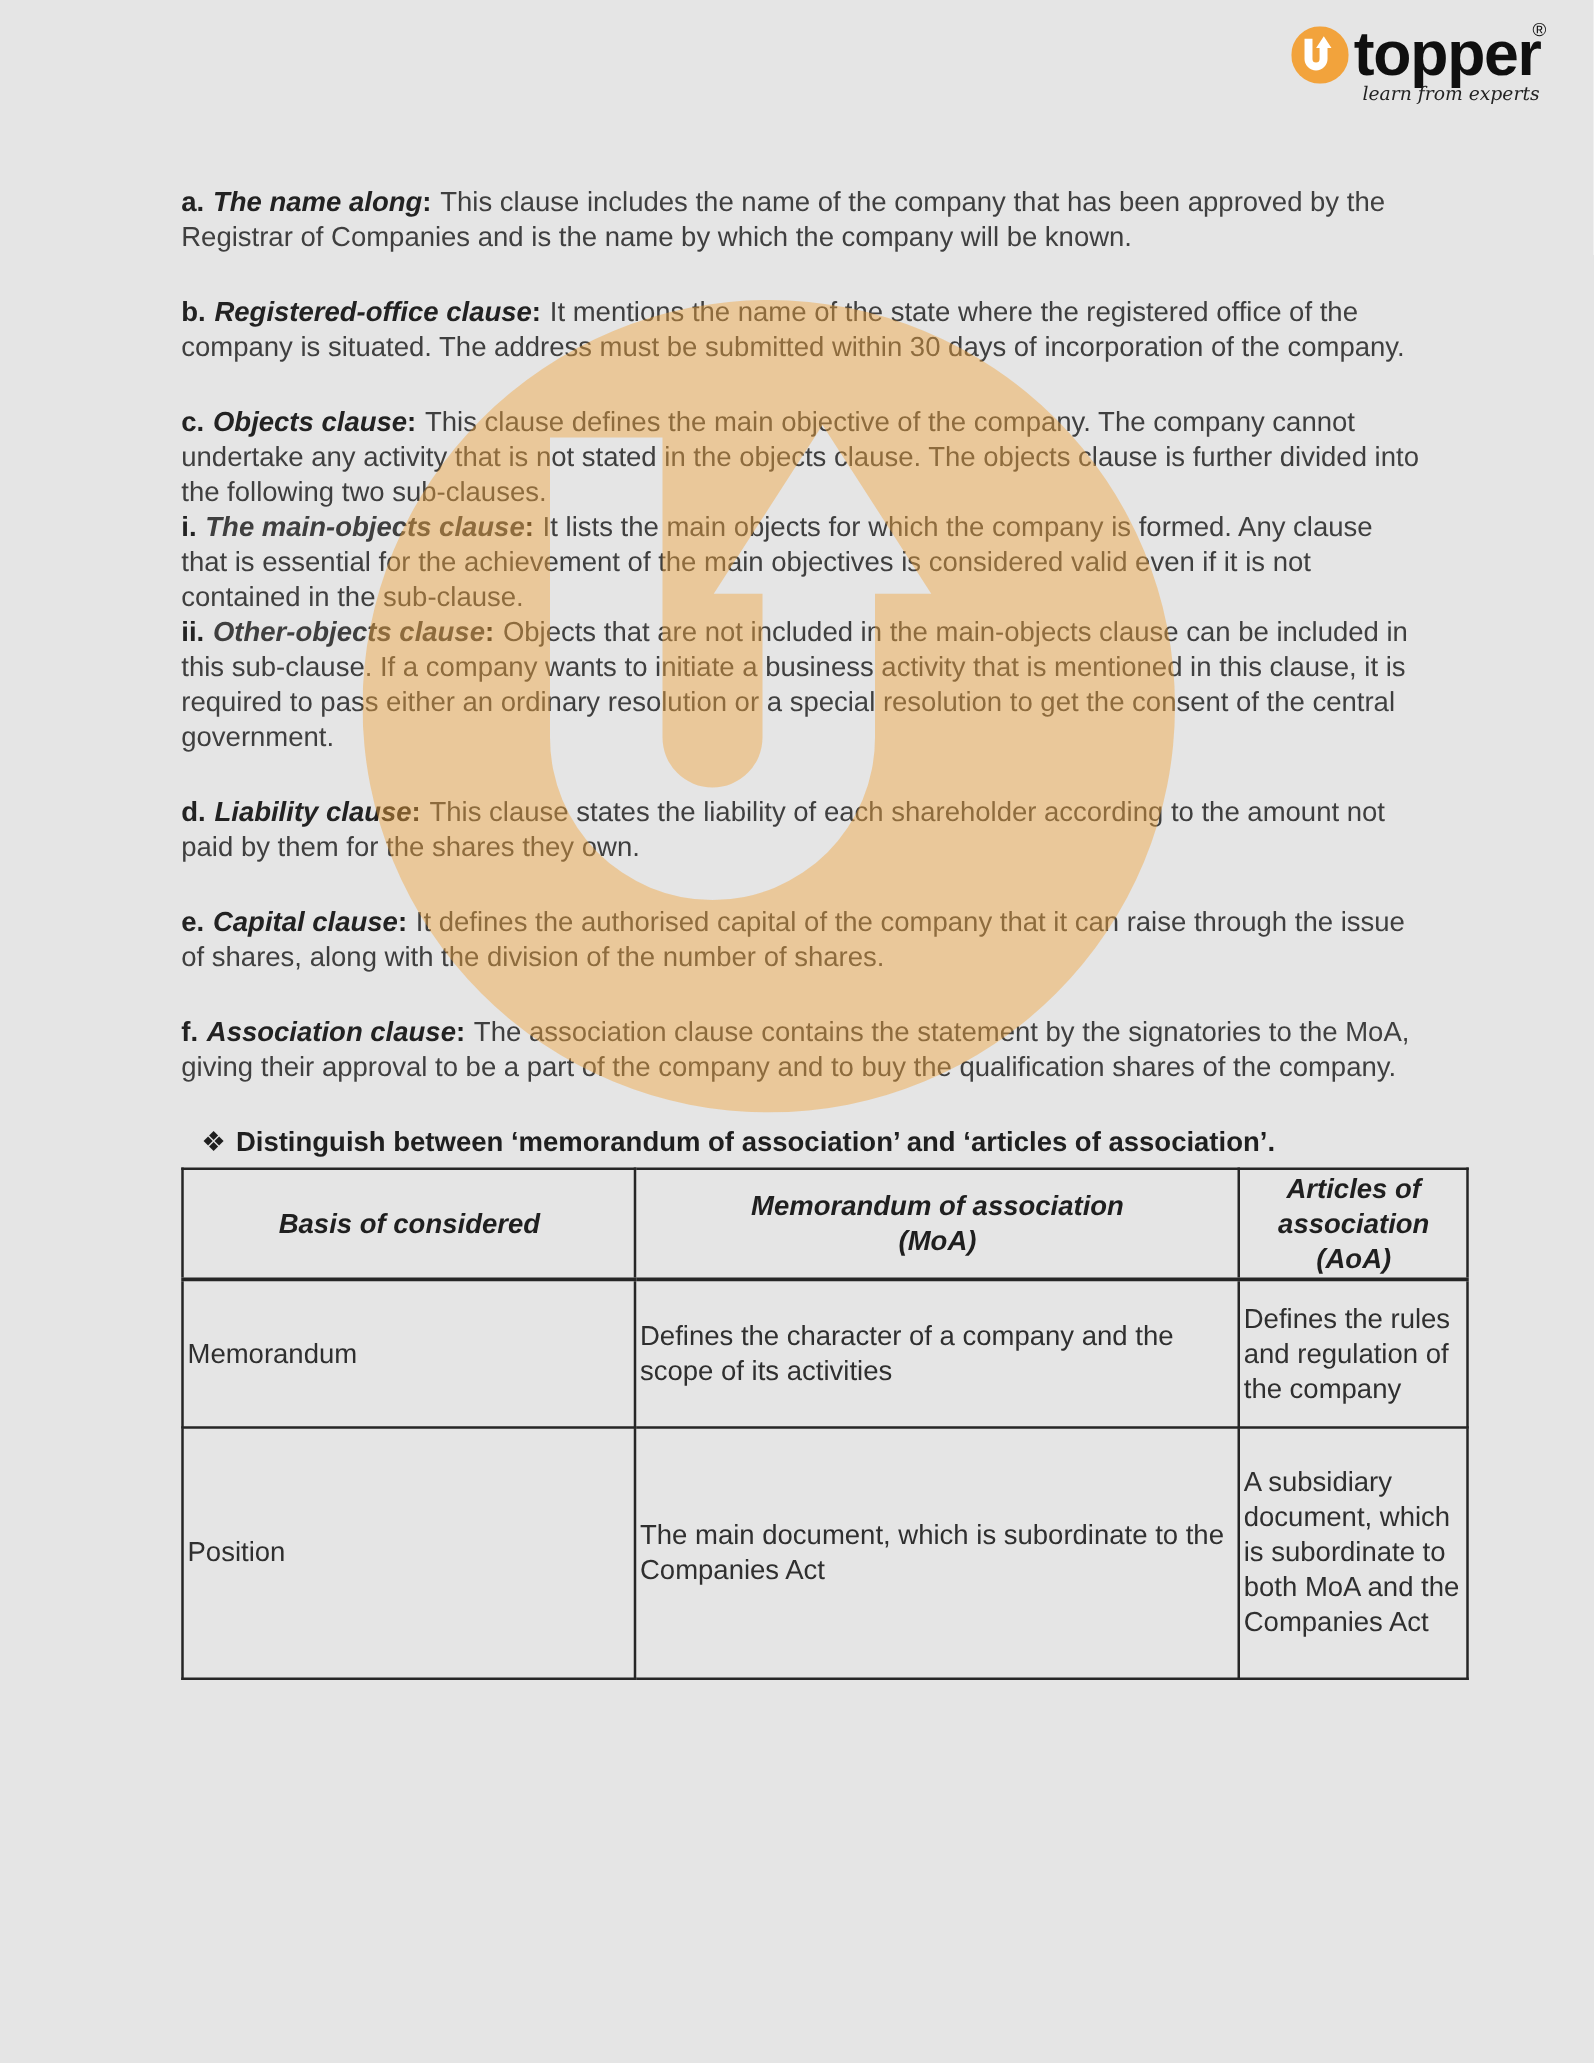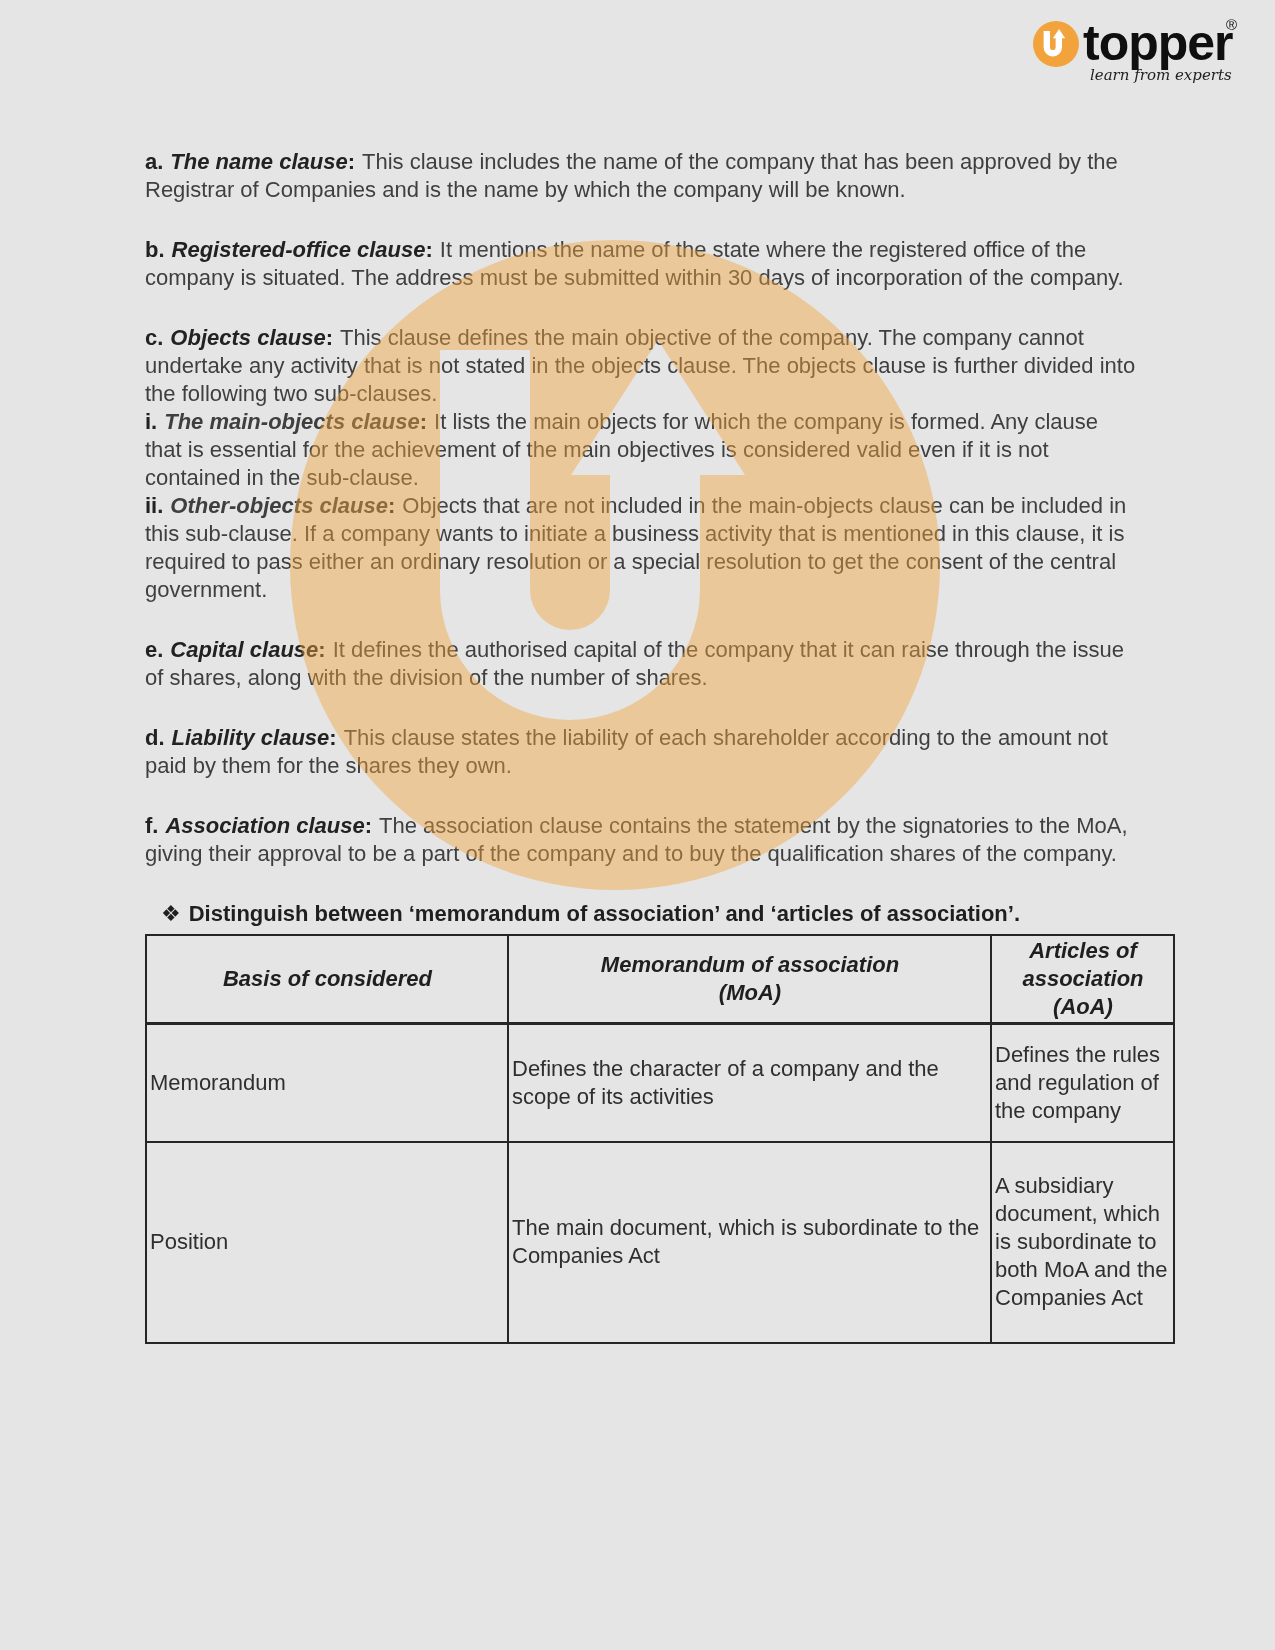--- a/index.html
+++ b/index.html
@@ -83,45 +83,45 @@
       <path fill="#ffffff" d="M150,140 L150,370 A130,130 0 0 0 410,370 L410,245 L455,245 L368,112 L281,245 L320,245 L320,370 A40,40 0 0 1 240,370 L240,140 Z"></path>
     </svg>
     <div class="brand-word">topper</div>
     <div class="brand-reg">®</div>
     <div class="brand-tagline">learn from experts</div>
   </div>
 
   <div class="content">
 
     <p class="para">
-      <span class="label">a.</span><span class="term">The name clause</span><span class="colon">:</span><span class="body-text">This clause includes the name of the company that has been approved by the Registrar of Companies and is the name by which the company will be known.</span>
+      <span class="label">a.</span><span class="term">The name along</span><span class="colon">:</span><span class="body-text">This clause includes the name of the company that has been approved by the Registrar of Companies and is the name by which the company will be known.</span>
     </p>
 
     <p class="para">
       <span class="label">b.</span><span class="term">Registered-office clause</span><span class="colon">:</span><span class="body-text">It mentions the name of the state where the registered office of the company is situated. The address must be submitted within 30 days of incorporation of the company.</span>
     </p>
 
     <p class="para tight">
       <span class="label">c.</span><span class="term">Objects clause</span><span class="colon">:</span><span class="body-text">This clause defines the main objective of the company. The company cannot undertake any activity that is not stated in the objects clause. The objects clause is further divided into the following two sub-clauses.</span>
     </p>
 
     <p class="para tight sub">
       <span class="label">i.</span><span class="term">The main-objects clause</span><span class="colon">:</span><span class="body-text">It lists the main objects for which the company is formed. Any clause that is essential for the achievement of the main objectives is considered valid even if it is not contained in the sub-clause.</span>
     </p>
 
     <p class="para sub">
       <span class="label">ii.</span><span class="term">Other-objects clause</span><span class="colon">:</span><span class="body-text">Objects that are not included in the main-objects clause can be included in this sub-clause. If a company wants to initiate a business activity that is mentioned in this clause, it is required to pass either an ordinary resolution or a special resolution to get the consent of the central government.</span>
     </p>
 
     <p class="para">
-      <span class="label">e.</span><span class="term">Capital clause</span><span class="colon">:</span><span class="body-text">It defines the authorised capital of the company that it can raise through the issue of shares, along with the division of the number of shares.</span>
+      <span class="label">d.</span><span class="term">Liability clause</span><span class="colon">:</span><span class="body-text">This clause states the liability of each shareholder according to the amount not paid by them for the shares they own.</span>
     </p>
 
     <p class="para">
-      <span class="label">d.</span><span class="term">Liability clause</span><span class="colon">:</span><span class="body-text">This clause states the liability of each shareholder according to the amount not paid by them for the shares they own.</span>
+      <span class="label">e.</span><span class="term">Capital clause</span><span class="colon">:</span><span class="body-text">It defines the authorised capital of the company that it can raise through the issue of shares, along with the division of the number of shares.</span>
     </p>
 
     <p class="para">
       <span class="label">f.</span><span class="term">Association clause</span><span class="colon">:</span><span class="body-text">The association clause contains the statement by the signatories to the MoA, giving their approval to be a part of the company and to buy the qualification shares of the company.</span>
     </p>
 
     <div class="question">
       <span class="q-bullet">❖</span><span>Distinguish between ‘memorandum of association’ and ‘articles of association’.</span>
     </div>
 

